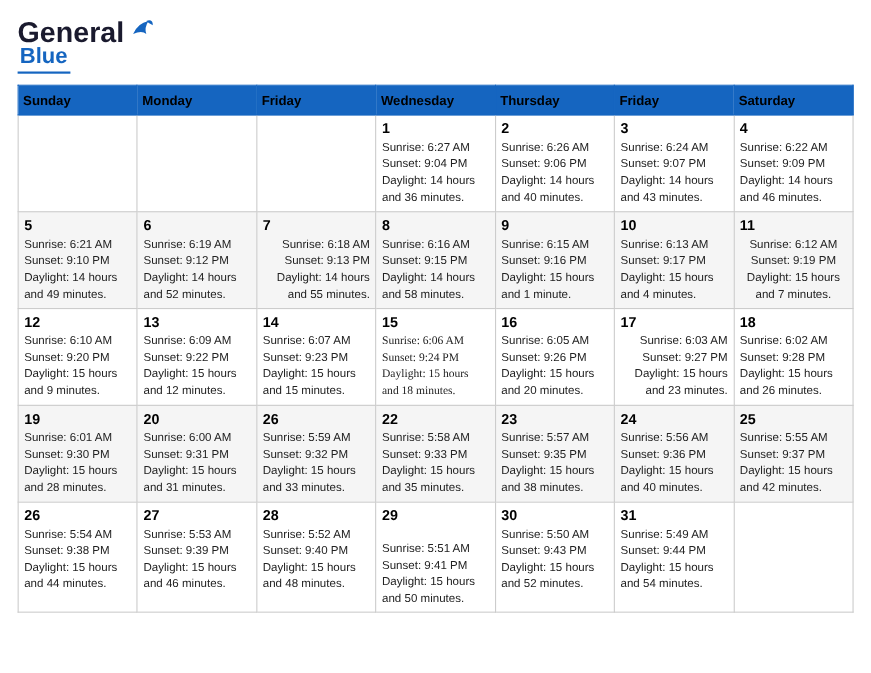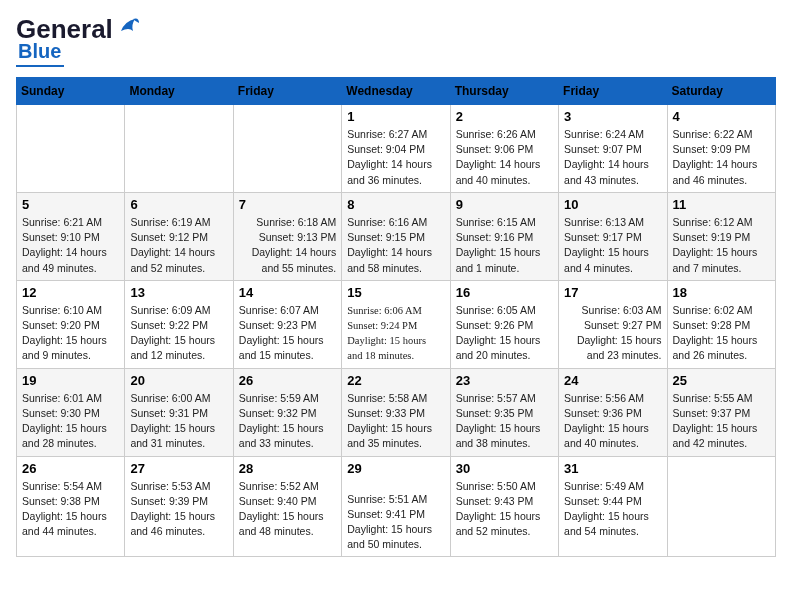--- a/index.html
+++ b/index.html
@@ -187,21 +187,21 @@
         </td>
         <td>
           <span class="day-number">10</span>
           <div class="day-info" style="white-space: pre-line;">Sunrise: 6:13 AM
 Sunset: 9:17 PM
 Daylight: 15 hours
 and 4 minutes.</div>
         </td>
         <td>
           <span class="day-number">11</span>
-          <div class="day-info" style="white-space: pre-line;">Sunrise: 6:12 AM
+          <div class="day-info" style="white-space: pre-line; text-align: center;">Sunrise: 6:12 AM
 Sunset: 9:19 PM
 Daylight: 15 hours
 and 7 minutes.</div>
         </td>
       </tr>
       <tr>
         <td>
           <span class="day-number">12</span>
           <div class="day-info" style="white-space: pre-line;">Sunrise: 6:10 AM
 Sunset: 9:20 PM

